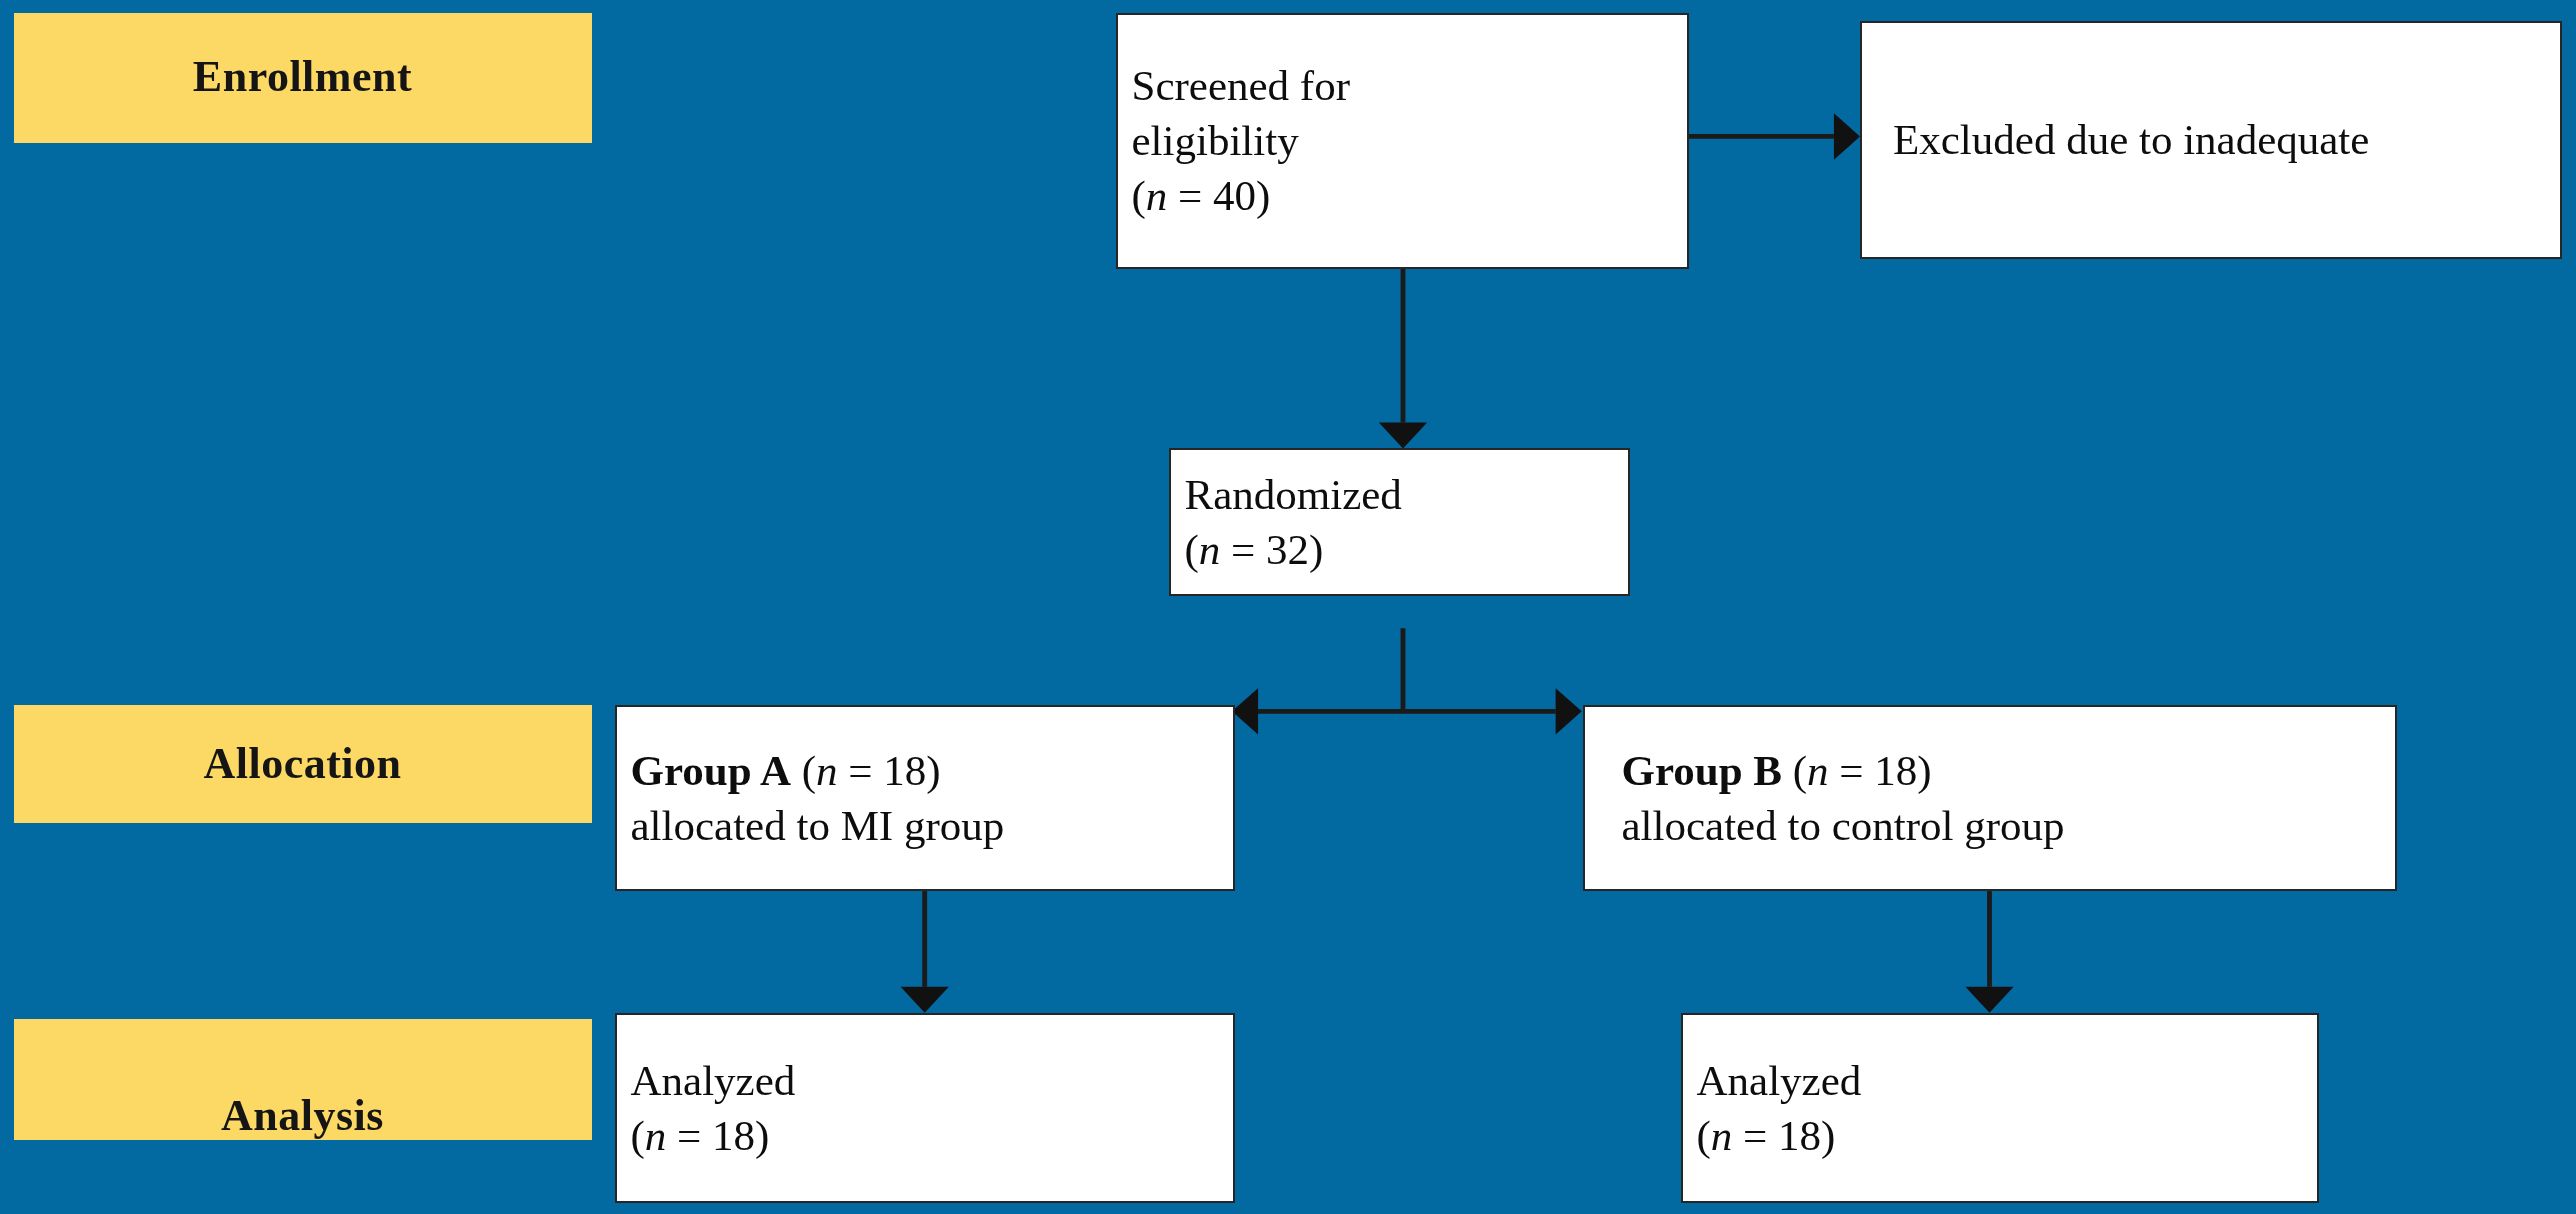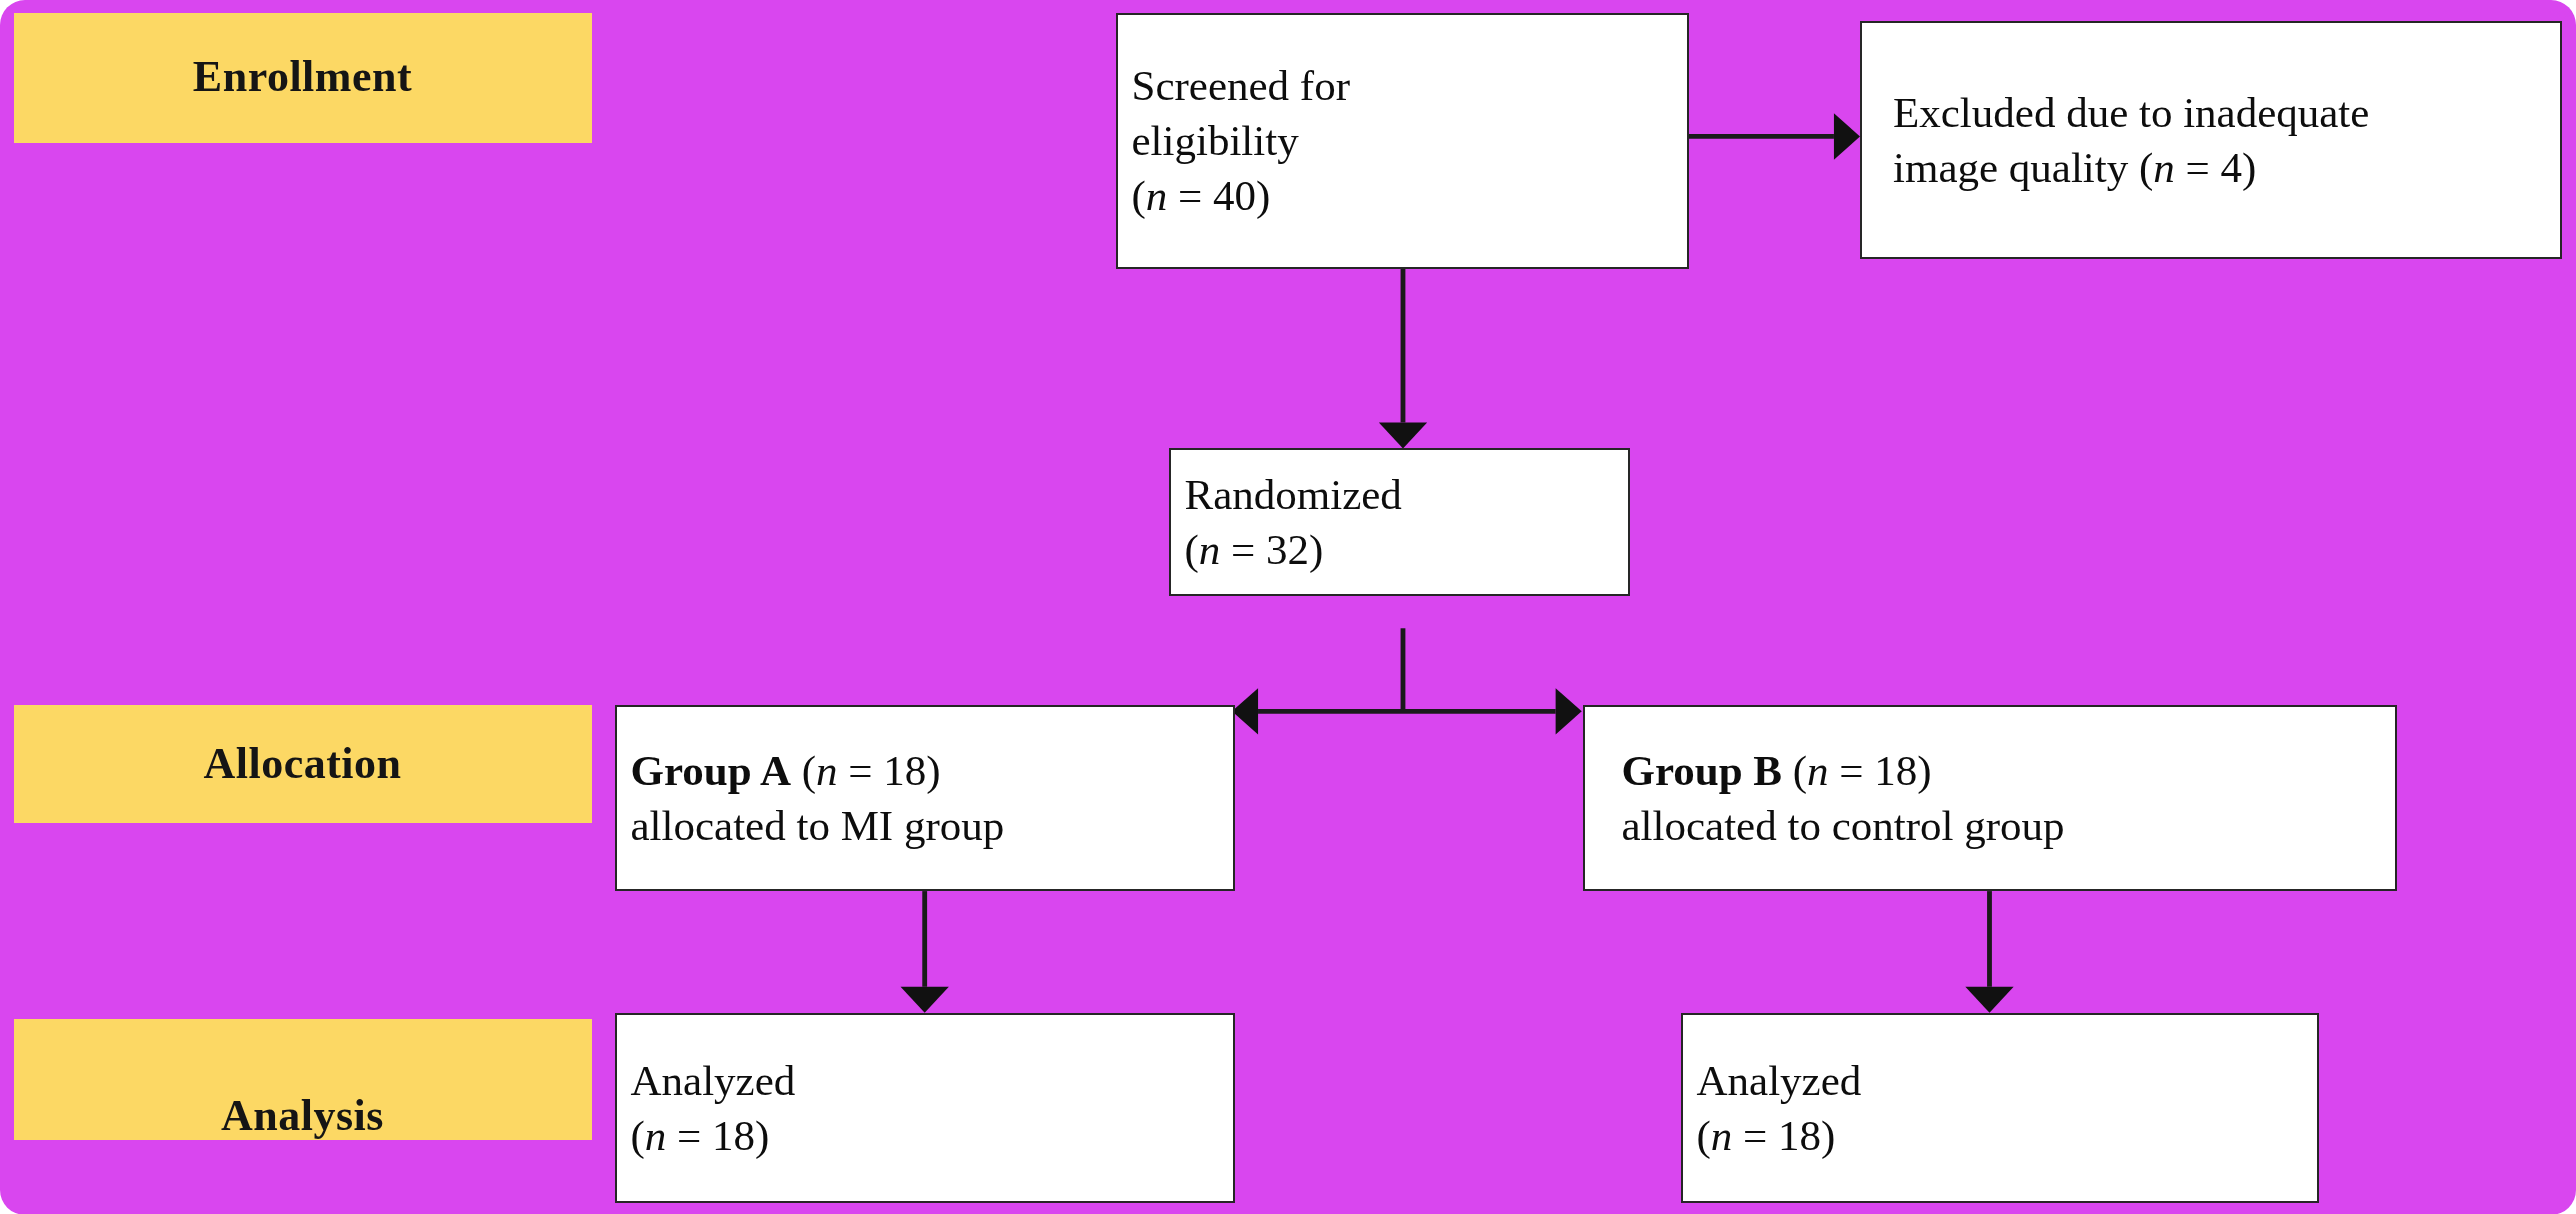--- a/index.html
+++ b/index.html
@@ -9,23 +9,22 @@
     background: #ffffff;
   }
   body {
     font-family: "Liberation Serif", "DejaVu Serif", serif;
     color: #000000;
   }
   #diagram {
     position: relative;
     width: 2576px;
     height: 1215px;
-    background: #d946ef;
+    background: #0369a1;
     overflow: hidden;
-    border-radius: 25px;
   }
   
   .stage-label {
     position: absolute;
     background: #FCD864;
     display: flex;
     align-items: center;
     justify-content: center;
     font-weight: bold;
     font-size: 44px;
@@ -130,21 +129,20 @@
     <div class="box-text">
       <div>Screened for</div>
       <div>eligibility</div>
       <div><span>(</span><span class="ital">n</span><span> = </span><span>40</span><span>)</span></div>
     </div>
   </div>
 
   <div class="flow-box align-left" style="left:1860px; top:21px; width:702px; height:238px;">
     <div class="box-text">
       <div>Excluded due to inadequate</div>
-      <div><span>image quality (</span><span class="ital">n</span><span> = </span><span>4</span><span>)</span></div>
     </div>
   </div>
 
   <div class="flow-box" style="left:1169px; top:448px; width:461px; height:148px;">
     <div class="box-text">
       <div>Randomized</div>
       <div><span>(</span><span class="ital">n</span><span> = </span><span>32</span><span>)</span></div>
     </div>
   </div>
 

